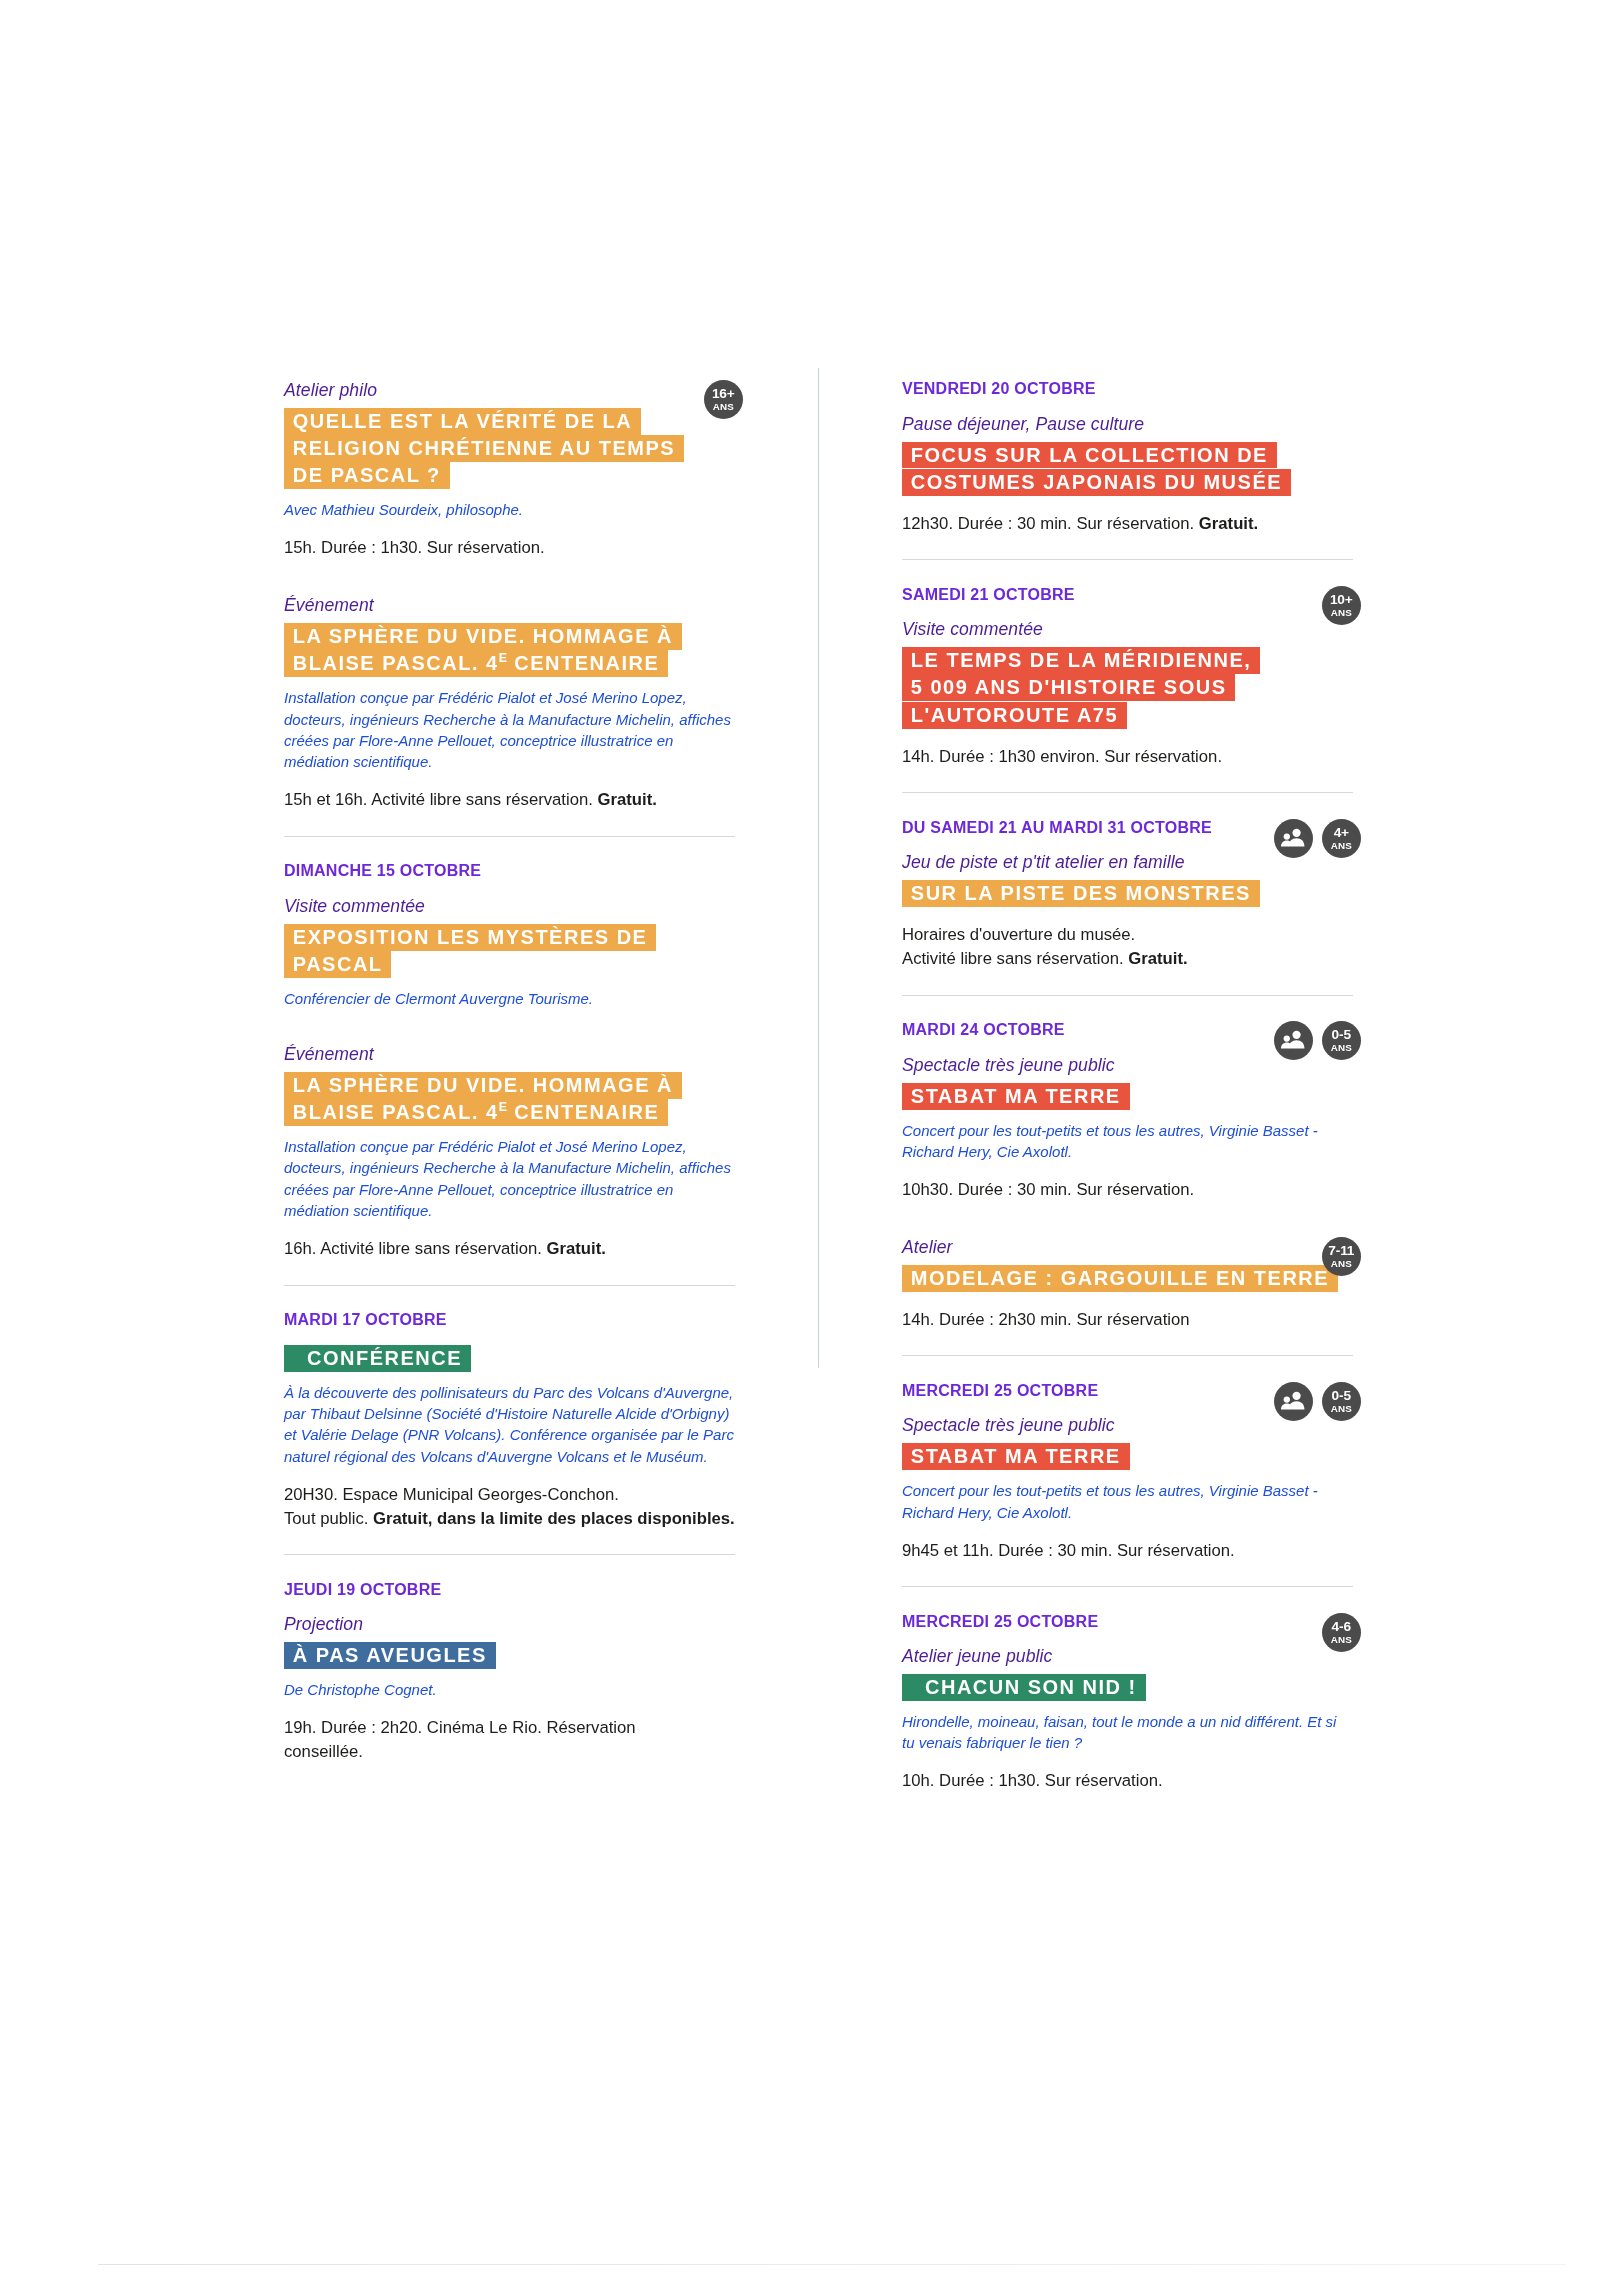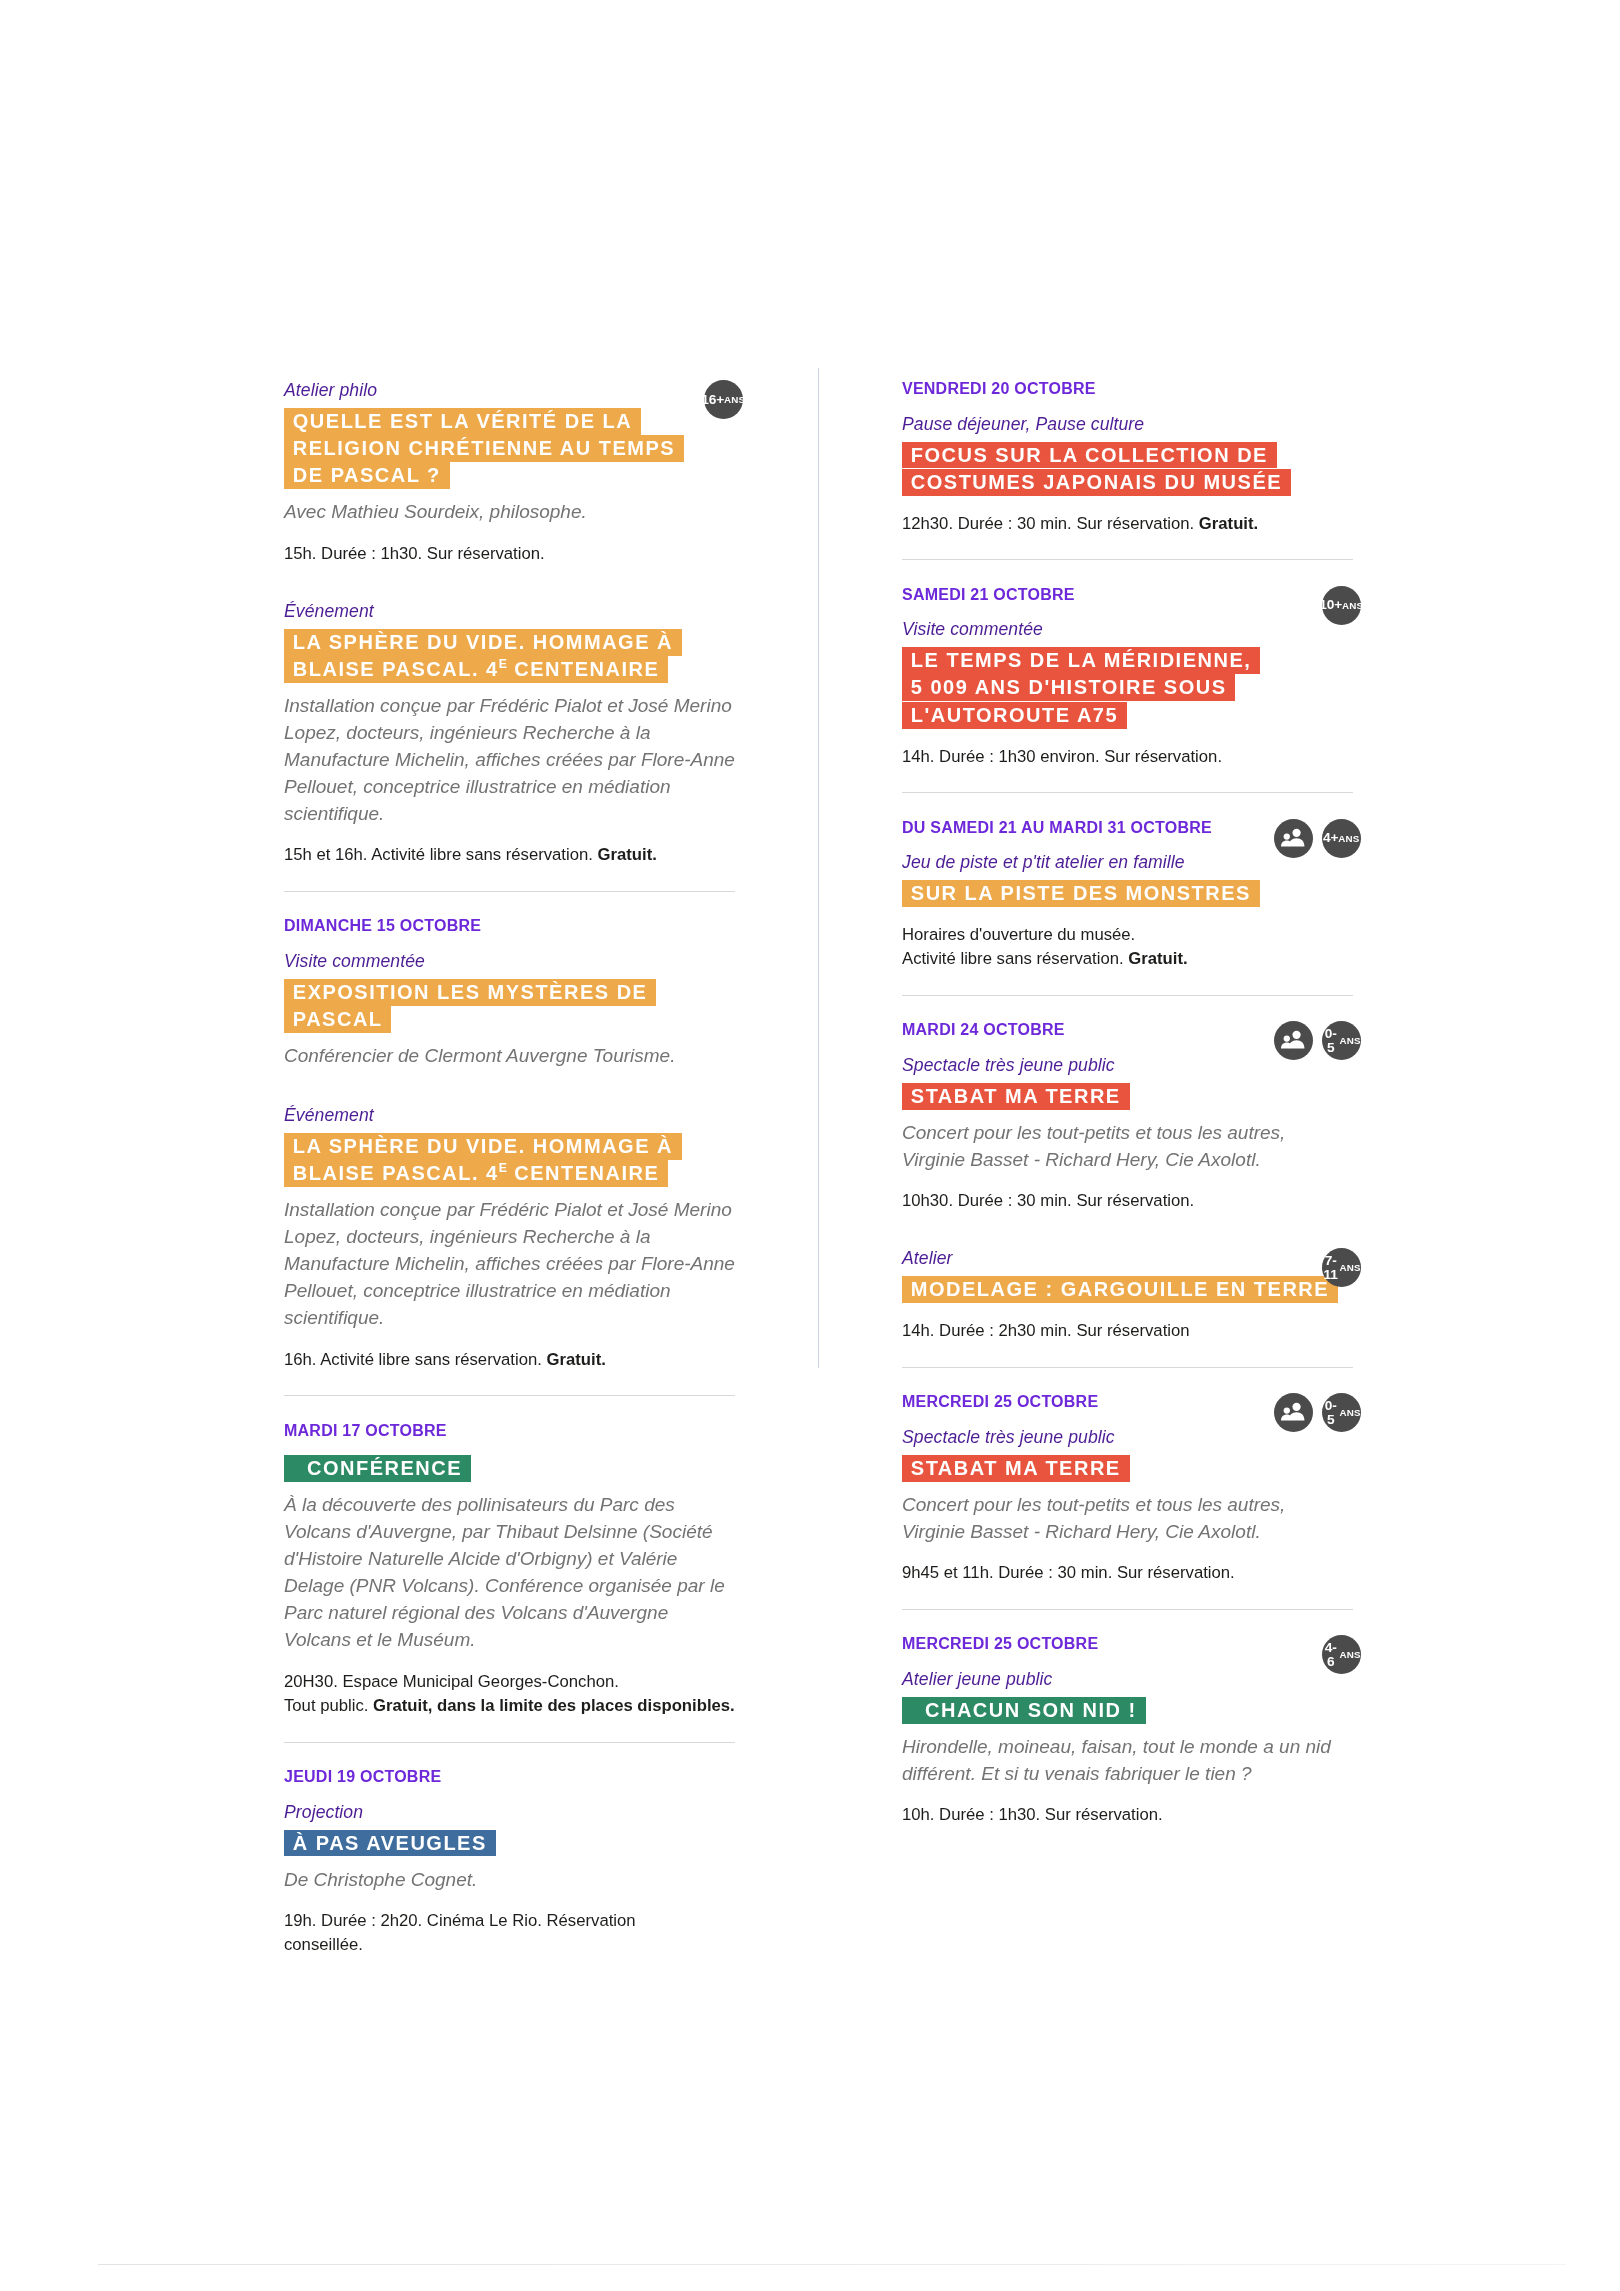--- a/index.html
+++ b/index.html
@@ -102,24 +102,24 @@
   }
   .title.orange .line > span { background: #eda94a; }
   .title.red    .line > span { background: #e9543f; }
   .title.green  .line > span { background: #2c8a64; padding-left: 23px; }
   .title.blue   .line > span { background: #3f6d9e; text-align: center; }
 
   .title .sup { font-size: .62em; vertical-align: super; letter-spacing: .02em; }
 
   
   .desc {
-    font-size: 19px;
+    font-size: 15px;
     font-style: italic;
     line-height: 1.42;
-    color: #737373;
+    color: #1d4ed8;
     margin: 5.9px 0 0 0;
     max-width: 461px;
   }
 
   
   .info {
     font-size: 16.7px;
     line-height: 1.44;
     color: #1d1d1b;
     margin: 15.7px 0 0 0;
@@ -133,20 +133,21 @@
     display: flex;
     gap: 8.8px;
     align-items: center;
   }
   .badge-age {
     width: 39px; height: 39px;
     border-radius: 50%;
     background: #4b4b4b;
     color: #fff;
     display: flex;
+    flex-direction: column;
     align-items: center;
     justify-content: center;
     line-height: 1;
     text-align: center;
   }
   .badge-age .age  { font-size: 13.7px; font-weight: bold; letter-spacing: -.01em; }
   .badge-age .ans  { font-size: 9.8px; font-weight: bold; letter-spacing: .02em; margin-top: 1px; }
   .badge-family {
     width: 39px; height: 39px;
     border-radius: 50%;

